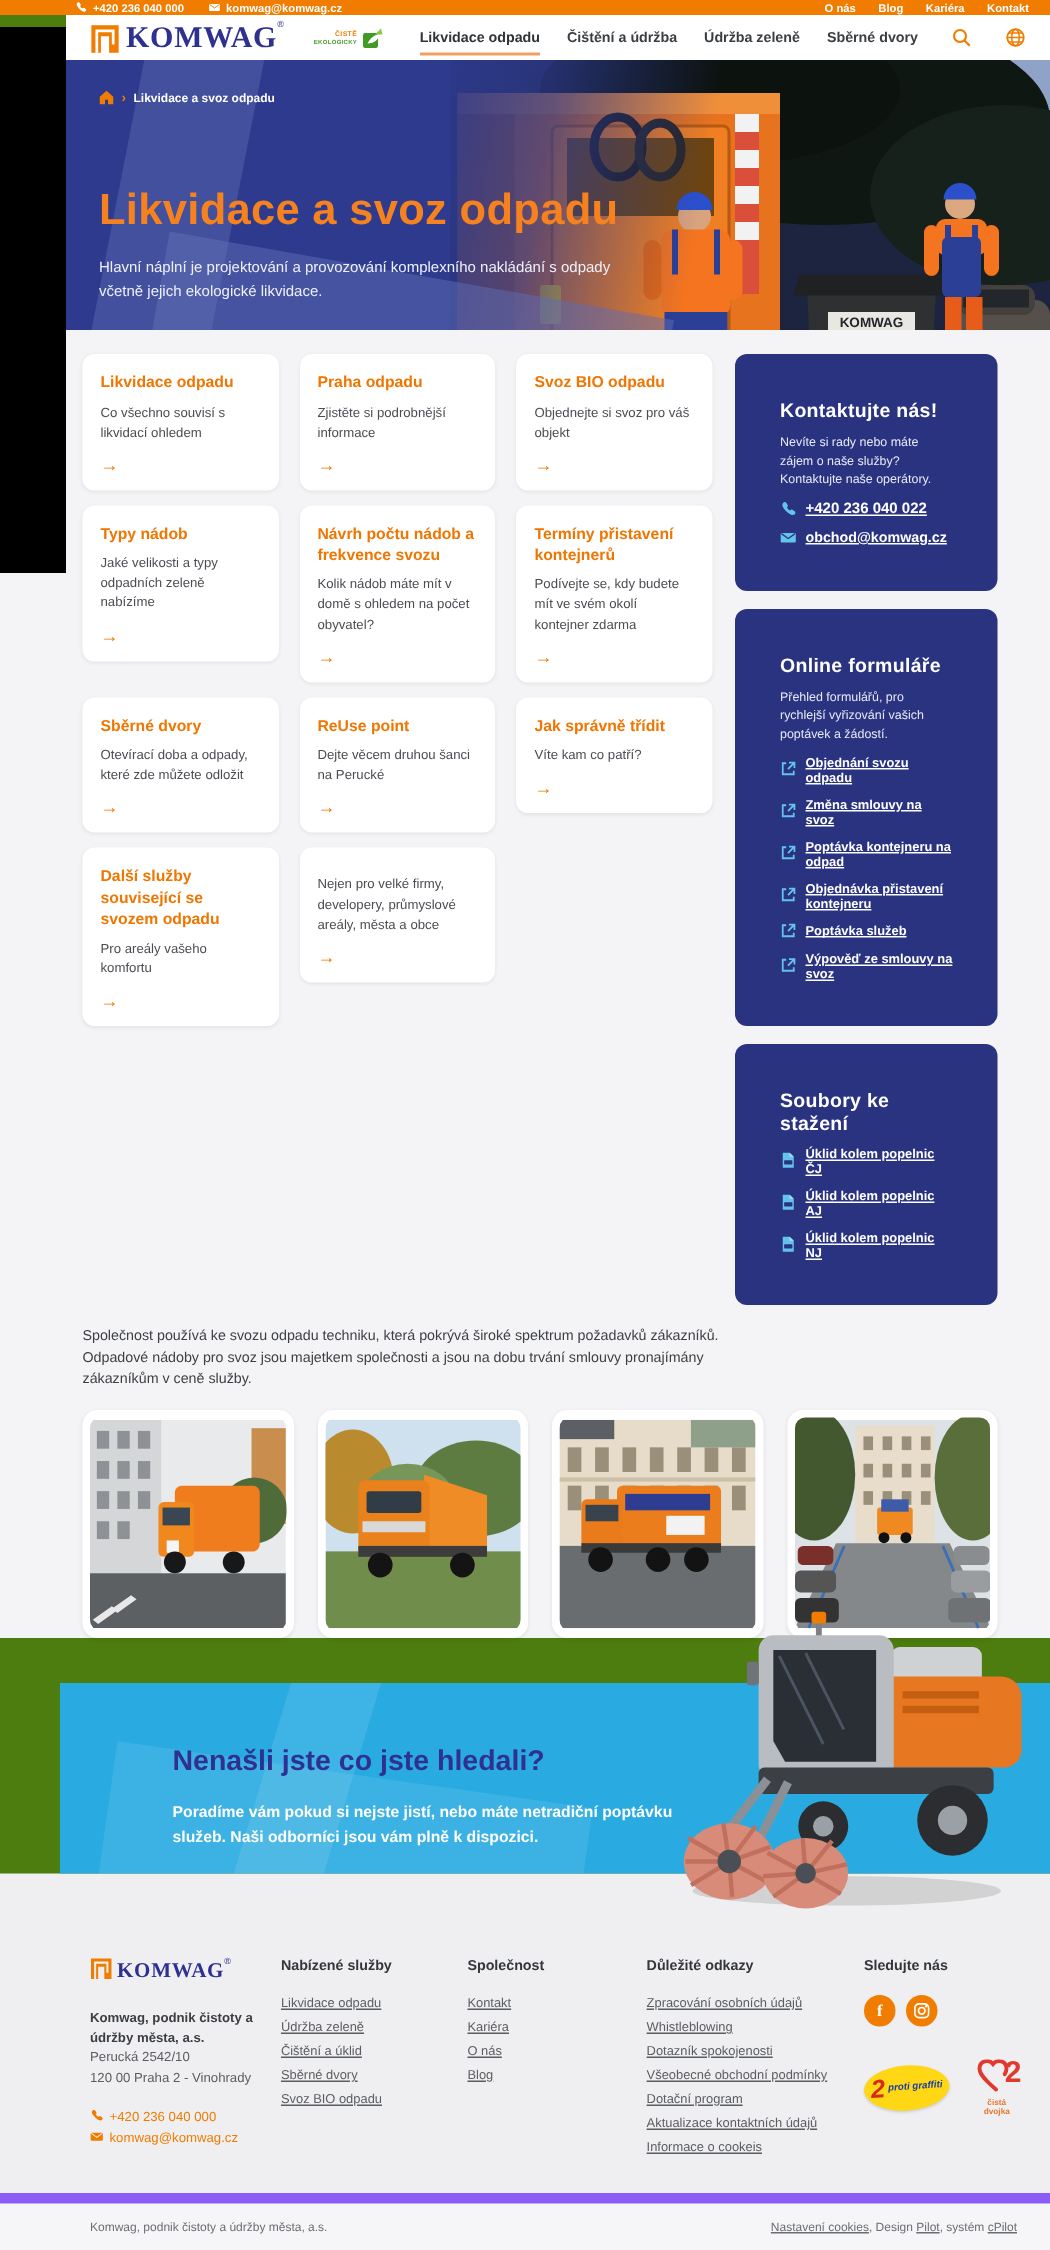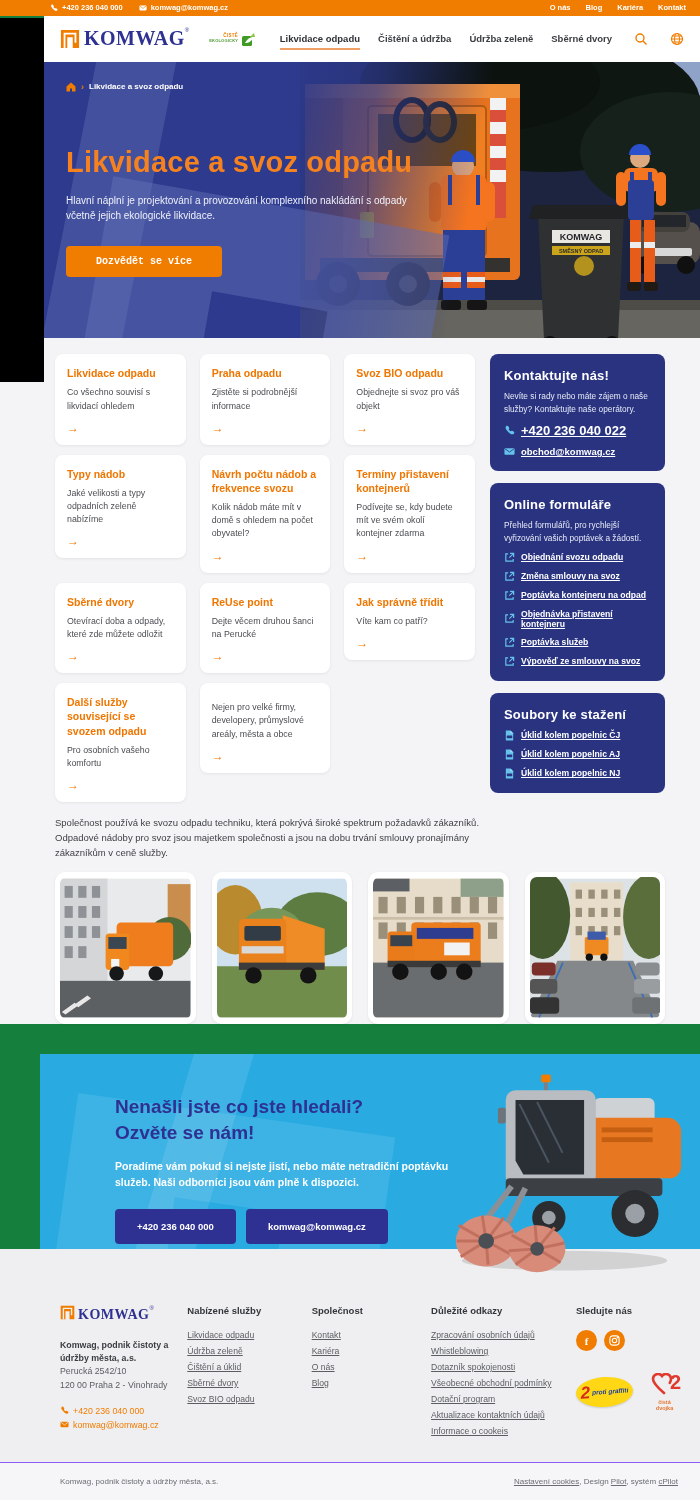--- a/index.html
+++ b/index.html
@@ -1,18 +1,18 @@
 <!DOCTYPE html>
 <html><head>
 <meta charset="utf-8">
 <style>
   * { margin:0; padding:0; box-sizing:border-box; }
   html,body { background:#fff; }
   body { width:700px; font-family:"Liberation Sans", sans-serif; }
-  .page { width:700px; height:1500px; overflow:hidden; position:relative; display:flex; flex-direction:column; background:#15803d; }
+  .page { width:700px; height:1500px; overflow:hidden; position:relative; display:flex; flex-direction:column; background:#4d7c0f; }
 
   
   .topbar { height:18px; background:#F07C00; color:#fff; display:flex; align-items:center; font-size:7.5px; font-weight:bold; padding:0 14px 0 50px; }
   .topbar .grp { display:flex; align-items:center; gap:4px; margin-right:16px; }
   .topbar .right { margin-left:auto; display:flex; gap:15px; }
   .topbar a { color:#fff; text-decoration:none; cursor:pointer; }
   .tb-ic { width:8px; height:8px; display:inline-block; }
 
   
   .header { height:52px; background:#fff; margin-left:44px; display:flex; align-items:center; padding:0 16px 0 16px; position:relative; z-index:3; }
@@ -48,21 +48,21 @@
   
   .main { background:#f4f4f6; padding:16px 35px 0 55px; }
   .cols { display:flex; align-items:flex-start; }
   .cards-grid { flex:1; display:grid; grid-template-columns:repeat(3,1fr); gap:10px 14px; align-items:start; }
   .card { background:#fff; border-radius:8px; padding:12px 12px 10px 12px; box-shadow:0 1px 3px rgba(0,0,0,.07); cursor:pointer; }
   .card h3 { font-size:10.5px; font-weight:bold; color:#EE7601; line-height:1.35; }
   .card p { margin-top:6px; font-size:8.8px; color:#4a4d52; line-height:1.5; }
   .card .arr { display:block; margin-top:8px; color:#EE7601; font-size:12px; font-weight:bold; }
 
   .sidebar { width:175px; margin-left:15px; display:flex; flex-direction:column; gap:12px; }
-  .scard { background:#293380; border-radius:8px; padding:14px; color:#fff; }
+  .scard { background:#293380; border-radius:8px; padding:30px; color:#fff; }
   .scard h2 { font-size:13px; font-weight:800; letter-spacing:.2px; }
   .scard .stext { margin-top:7px; font-size:8.3px; line-height:1.5; color:#e7eaf6; }
   .slink { display:flex; align-items:center; gap:6px; margin-top:8px; cursor:pointer; }
   .slink span { font-size:8.6px; font-weight:bold; color:#fff; text-decoration:underline; }
   .sic { width:11px; height:11px; flex:0 0 auto; }
 
   .intro { margin-top:14px; max-width:450px; font-size:9.5px; line-height:1.55; color:#3c3f44; }
 
   .gallery { display:flex; gap:16px; margin-top:12px; }
   .shot { width:143px; height:152px; background:#fff; border-radius:10px; padding:5px; box-shadow:0 1px 3px rgba(0,0,0,.08); cursor:pointer; }
@@ -97,21 +97,21 @@
   .soc { width:21px; height:21px; border-radius:50%; background:#F07C00; color:#fff; display:flex; align-items:center; justify-content:center; cursor:pointer; }
   .soc .fglyph { font-size:11px; font-weight:bold; font-family:"Liberation Serif",serif; }
   .fbadges { display:flex; gap:16px; margin-top:22px; align-items:center; }
   .bgraf { position:relative; width:58px; height:30px; background:#FFD purple; background:#FFD715; border-radius:50%/50%; transform:rotate(-4deg); display:flex; align-items:center; justify-content:center; cursor:pointer; box-shadow:0 1px 2px rgba(0,0,0,.15); }
   .bgraf .num { color:#D42B1E; font-size:17px; font-weight:800; font-style:italic; margin-right:2px; }
   .bgraf .txt { color:#1b3fa0; font-size:6.5px; font-weight:800; font-style:italic; line-height:1; text-align:left; }
   .bdvo { text-align:center; cursor:pointer; }
   .bdvo .heart { position:relative; width:30px; height:24px; }
   .bdvo .num { position:absolute; right:-2px; top:-2px; color:#E03A2F; font-size:20px; font-weight:800; }
   .bdvo .cap { font-size:5.5px; color:#E8762D; font-weight:bold; margin-top:2px; }
-  .bottombar { margin-top:auto; border-top:1px solid #8b5cf6; background:#f6f6f8; height:38px; display:flex; align-items:center; padding:0 22px 0 60px; font-size:8px; color:#6a6d72; }
+  .bottombar { margin-top:auto; border-top:7px solid #8b5cf6; background:#f6f6f8; height:38px; display:flex; align-items:center; padding:0 22px 0 60px; font-size:8px; color:#6a6d72; }
   .bb-right { margin-left:auto; }
   .bb-right a { color:#6a6d72; text-decoration:underline; cursor:pointer; }
 </style>
 </head>
 <body>
 
 <div class="page">
 
   <header class="topbar">
     <div class="grp">
@@ -326,38 +326,38 @@
             <p>Dejte věcem druhou šanci na Perucké</p>
             <span class="arr">→</span>
           </div>
         <div class="card">
             <h3>Jak správně třídit</h3>
             <p>Víte kam co patří?</p>
             <span class="arr">→</span>
           </div>
         <div class="card">
             <h3>Další služby související se svozem odpadu</h3>
-            <p>Pro osobních vašeho komfortu</p>
+            <p>Pro areály vašeho komfortu</p>
             <span class="arr">→</span>
           </div>
         <div class="card">
             <p>Nejen pro velké firmy, developery, průmyslové areály, města a obce</p>
             <span class="arr">→</span>
           </div>
       </div>
 
       <aside class="sidebar">
         <div class="scard">
           <h2>Kontaktujte nás!</h2>
           <p class="stext">Nevíte si rady nebo máte zájem o naše služby? Kontaktujte naše operátory.</p>
           <div class="slink">
             <svg class="sic" viewBox="0 0 12 12">
                 <path d="M2.4 1.2c.6-.6 1.8-.6 2.4.4l.8 1.4c.4.6 0 1.2-.5 1.7.4 1 1.2 1.8 2.2 2.2.5-.5 1.1-.9 1.7-.5l1.4.8c1 .6 1 1.8.4 2.4-1 1-2.7.7-4.6-.7C4.3 7.5 2.9 5.8 2 4.1c-.5-1.1-.3-2.2.4-2.9z" fill="#64C3EC"></path>
               </svg>
-            <span style="font-size:13px;">+420 236 040 022</span>
+            <span style="font-size:10px;">+420 236 040 022</span>
           </div>
           <div class="slink">
             <svg class="sic" viewBox="0 0 12 12">
                 <rect x="0.5" y="2.5" width="11" height="7" rx="1" fill="#64C3EC"></rect>
                 <path d="M1 3l5 3.6L11 3" stroke="#293380" stroke-width=".9" fill="none"></path>
               </svg>
             <span style="font-size:9.5px;">obchod@komwag.cz</span>
           </div>
         </div>
 
@@ -565,21 +565,20 @@
     <div class="cta-box">
       <svg class="wm" style="left:-30px; top:30px; width:420px; height:300px; opacity:.09;" viewBox="0 0 360 300">
           <path d="M20 30 H340 V300 H240 V120 H130 V300 H20 Z" fill="#ffffff" transform="rotate(8 180 150)"></path>
         </svg>
       <svg class="wm" style="left:40px; top:-20px; width:300px; height:300px; opacity:.10;" viewBox="0 0 300 300">
           <path d="M120 0 L180 0 L90 300 L30 300 Z" fill="#ffffff"></path>
         </svg>
       <div class="cta-content">
         <div class="cta-title">
           <div>Nenašli jste co jste hledali?</div>
-          <div>Ozvěte se nám!</div>
         </div>
         <p class="cta-text">Poradíme vám pokud si nejste jistí, nebo máte netradiční poptávku služeb. Naši odborníci jsou vám plně k dispozici.</p>
         <div class="cta-btns">
           <button class="btn-navy">+420 236 040 000</button>
           <button class="btn-navy">komwag@komwag.cz</button>
         </div>
       </div>
     </div>
     <svg class="sweeper" viewBox="0 0 240 210">
       <ellipse cx="120" cy="196" rx="105" ry="10" fill="#000" opacity=".12"></ellipse>

